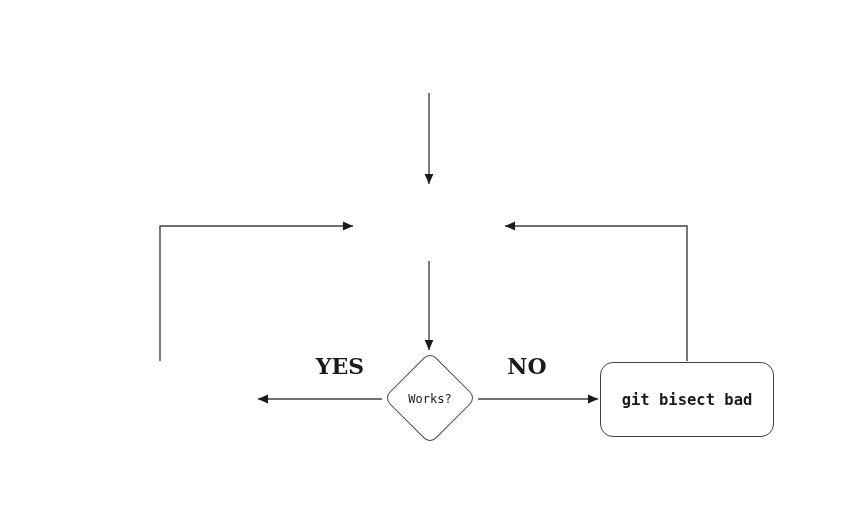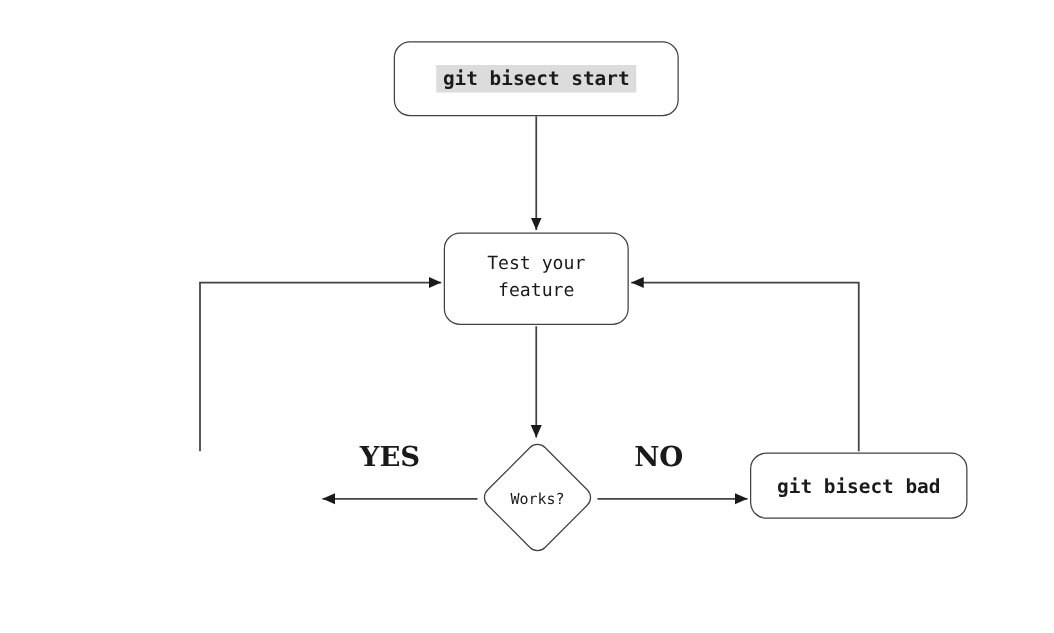--- a/index.html
+++ b/index.html
@@ -77,55 +77,48 @@
   }
   .edge-label {
     position: absolute;
     transform: translate(-50%, -50%);
     font-family: "DejaVu Serif", "Liberation Serif", serif;
     font-weight: bold;
     font-size: 22px;
     color: #1a1a1a;
     white-space: nowrap;
   }
-  .edge-label.yes { left: 312px; top: 366px; }
+  .edge-label.yes { left: 340px; top: 366px; }
   .edge-label.no  { left: 527px; top: 366px; text-align: right; }
 
   #node-start { left: 315px; top: 33px;  width: 228px; height: 60px; }
   #node-test  { left: 355px; top: 186px; width: 148px; height: 74px; }
   #node-good  { left: 66px;  top: 362px; width: 190px; height: 75px; }
-  #node-bad   { left: 600px; top: 362px; width: 174px; height: 53px; }
+  #node-bad   { left: 600px; top: 362px; width: 174px; height: 75px; }
 </style>
 </head>
 <body>
 
 <div class="canvas">
 
   <svg class="connectors" width="843" height="506" viewBox="0 0 843 506">
     <defs>
       <marker id="arrow-end" markerUnits="userSpaceOnUse" markerWidth="12" markerHeight="12" refX="10" refY="5" orient="auto">
         <path d="M 0 0.6 L 10 5 L 0 9.4 z" fill="#1a1a1a"></path>
       </marker>
     </defs>
     <path d="M 429 93 L 429 184" fill="none" stroke="#424242" stroke-width="1.4" marker-end="url(#arrow-end)"></path>
     <path d="M 429 261 L 429 350" fill="none" stroke="#424242" stroke-width="1.4" marker-end="url(#arrow-end)"></path>
     <path d="M 382 399 L 258 399" fill="none" stroke="#424242" stroke-width="1.4" marker-end="url(#arrow-end)"></path>
     <path d="M 478 399 L 598 399" fill="none" stroke="#424242" stroke-width="1.4" marker-end="url(#arrow-end)"></path>
     <path d="M 160 361 L 160 226 L 353 226" fill="none" stroke="#424242" stroke-width="1.4" marker-end="url(#arrow-end)"></path>
     <path d="M 687 361 L 687 226 L 505 226" fill="none" stroke="#424242" stroke-width="1.4" marker-end="url(#arrow-end)"></path>
   </svg>
 
-  <div class="node rect-node" id="node-start">
-    <span class="node-label label-bold code-highlight">git bisect start</span>
-  </div>
 
-  <div class="node rect-node" id="node-test">
-    <span class="node-label label-regular">Test your
-feature</span>
-  </div>
 
   <div class="diamond"></div>
   <span class="diamond-label">Works?</span>
 
 
   <div class="node rect-node" id="node-bad">
     <span class="node-label label-bold">git bisect bad</span>
   </div>
 
   <span class="edge-label yes">YES</span>

